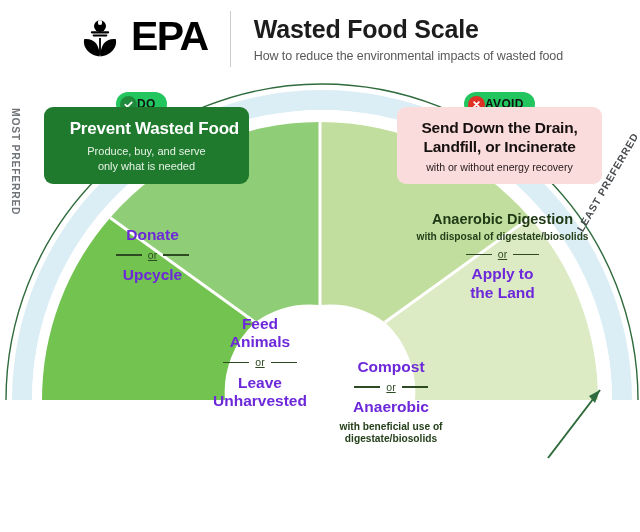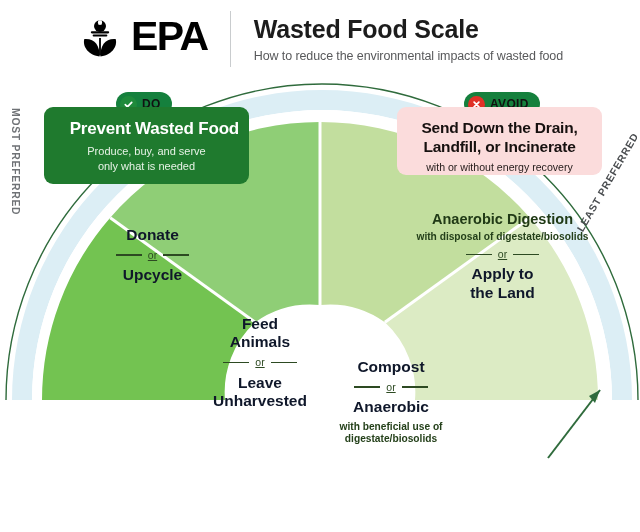--- a/index.html
+++ b/index.html
@@ -76,21 +76,21 @@
   .wedge-label {
     position: absolute;
     text-align: center;
     color: #1d3d14;
     line-height: 1.17;
     pointer-events: none;
   }
   .wl-big {
     font-size: 15.5px;
     font-weight: bold;
-    color: #0f172a;
+    color: #6d28d9;
   }
   .wl-big2 {
     font-size: 14.5px;
     font-weight: bold;
     color: #203a16;
   }
   .wl-small {
     font-size: 10.2px;
     font-weight: bold;
     color: #24401a;
@@ -136,21 +136,21 @@
   }
   #prevent-sub {
     font-size: 11px;
     color: #e7f3e6;
     line-height: 1.32;
     margin-top: 5px;
   }
   #avoid-card {
     position: absolute;
     left: 397px; top: 29px;
-    width: 205px; height: 68px;
+    width: 205px; height: 77px;
     background: #fbdcdc;
     border-radius: 9px;
     box-sizing: border-box;
     padding: 11px 8px 0 8px;
     text-align: center;
   }
   #avoid-title {
     font-size: 15.5px;
     font-weight: bold;
     color: #16100f;
@@ -160,25 +160,24 @@
   #avoid-sub {
     font-size: 10.6px;
     color: #231b1a;
     margin-top: 4px;
   }
 
   
   .badge {
     position: absolute;
     height: 24px;
-    background: #15803d;
+    background: #22c55e;
     border-radius: 12px;
     display: flex;
     align-items: center;
-    gap: 5px;
     padding: 0 11px 0 4px;
     justify-content: center;
   }
   #do-badge { left: 116px; top: 14px; }
   #avoid-badge { left: 464px; top: 14px; }
   .badge-icon {
     width: 17px; height: 17px;
     border-radius: 50%;
     display: flex;
     align-items: center;

